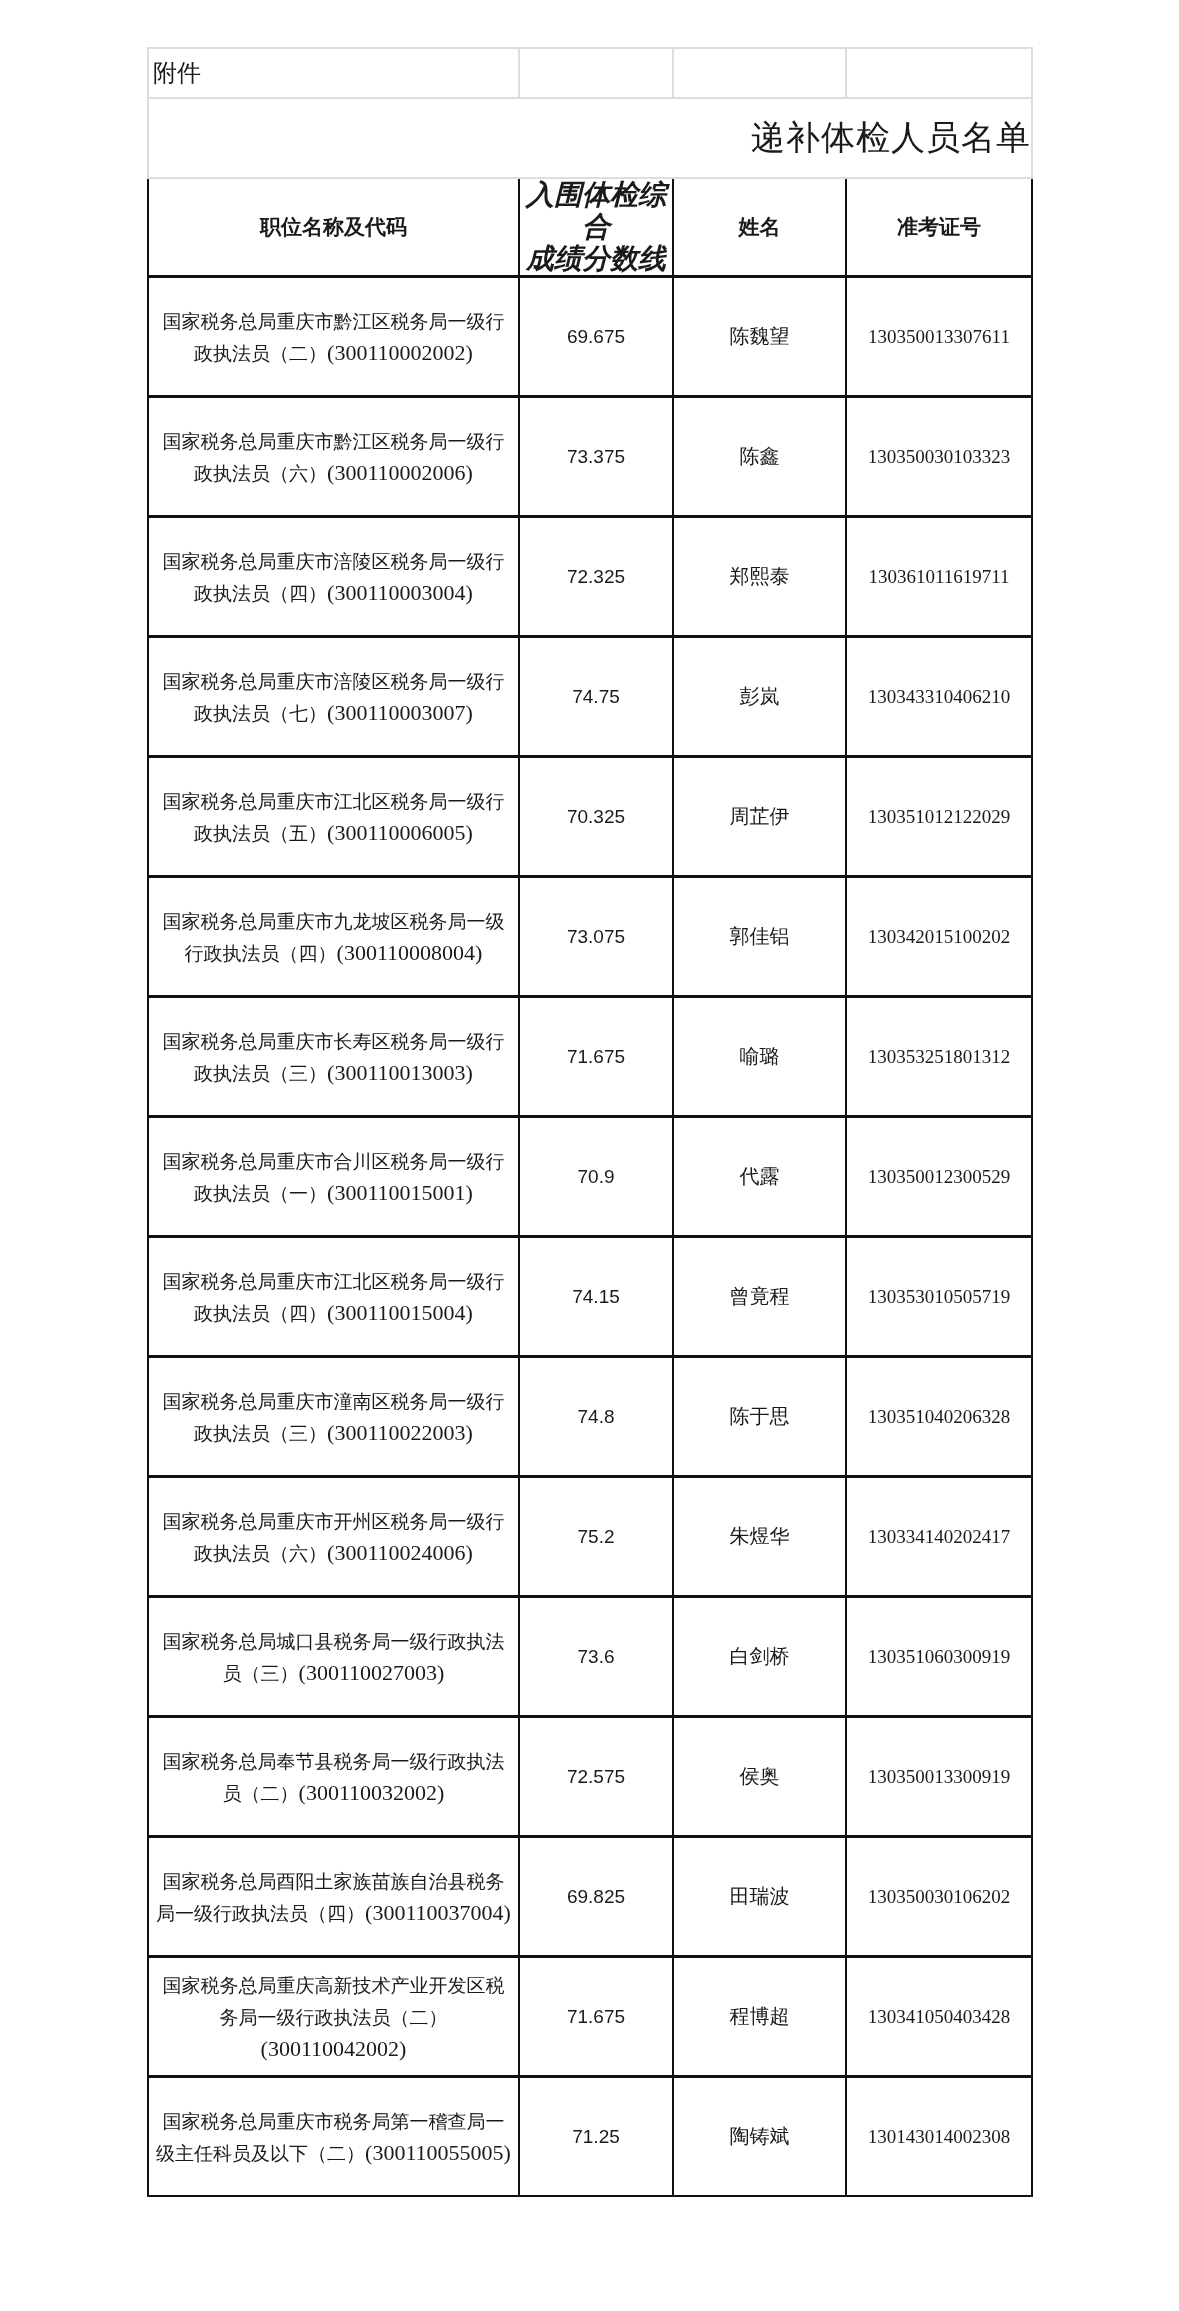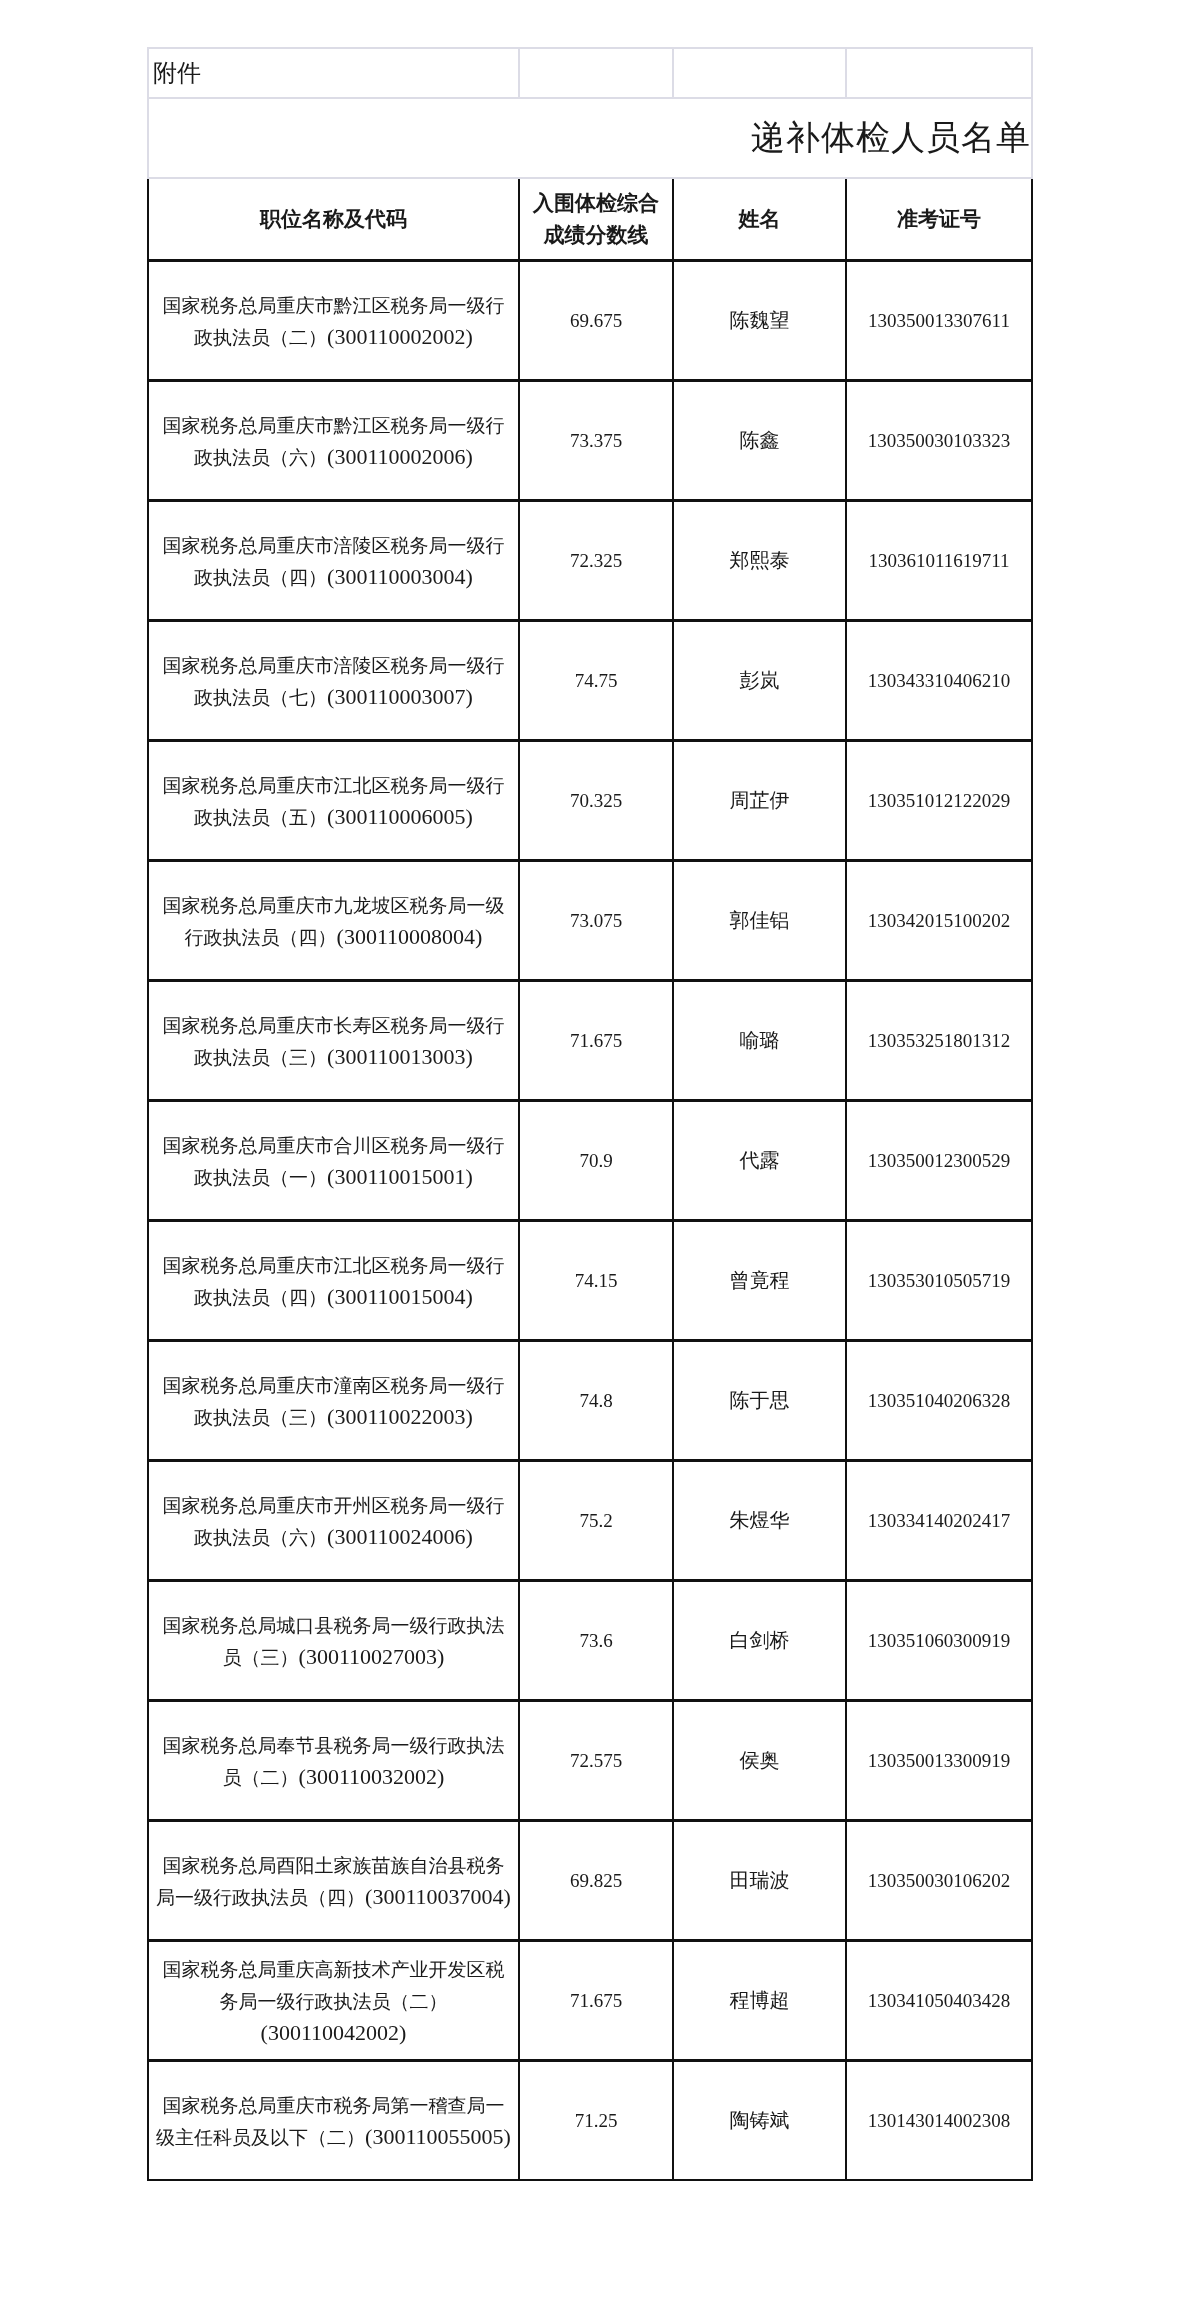--- a/index.html
+++ b/index.html
@@ -7,25 +7,25 @@
   .sheet { position:absolute; left:147px; top:47px; width:884px; }
   table { border-collapse:collapse; width:884px; table-layout:fixed;border-radius:19px; }
   td { padding:0; }
   .light td { border:2px solid #dcdce6; }
   .attach-row td { height:48px; }
   .attach-label { font-size:24px; text-align:left; padding-left:4px; vertical-align:middle; }
   .title-row td { height:78px; }
   .title { font-size:34px; text-align:right; vertical-align:middle; letter-spacing:1px; }
   .grid td { border:2px solid #111; text-align:center; vertical-align:middle; }
   .head td { height:80px; font-weight:bold; font-size:21px; }
-  .head td.two { line-height:32px; font-size:21px; }
+  .head td.two { line-height:32px; font-size:28px;font-style:italic; }
   .body td { height:117px; }
   .pos { font-size:19px; line-height:32px; padding:0 6px !important; }
   .pos .code { font-family:"Liberation Serif","DejaVu Serif",serif; font-size:22px; }
-  .num { font-family:Liberation Serif, serif; font-size:19px; }
+  .num { font-family:Liberation Sans, sans-serif; font-size:19px; }
   .name { font-size:20px; }
   .ticket { font-family:"Liberation Serif","DejaVu Serif",serif; font-size:19px; }
   .grid tr.body + tr.body td, .head + .body td { border-top-width:3px; }
 </style>
 </head>
 <body>
 
 <div class="sheet">
   <table>
     <colgroup>

